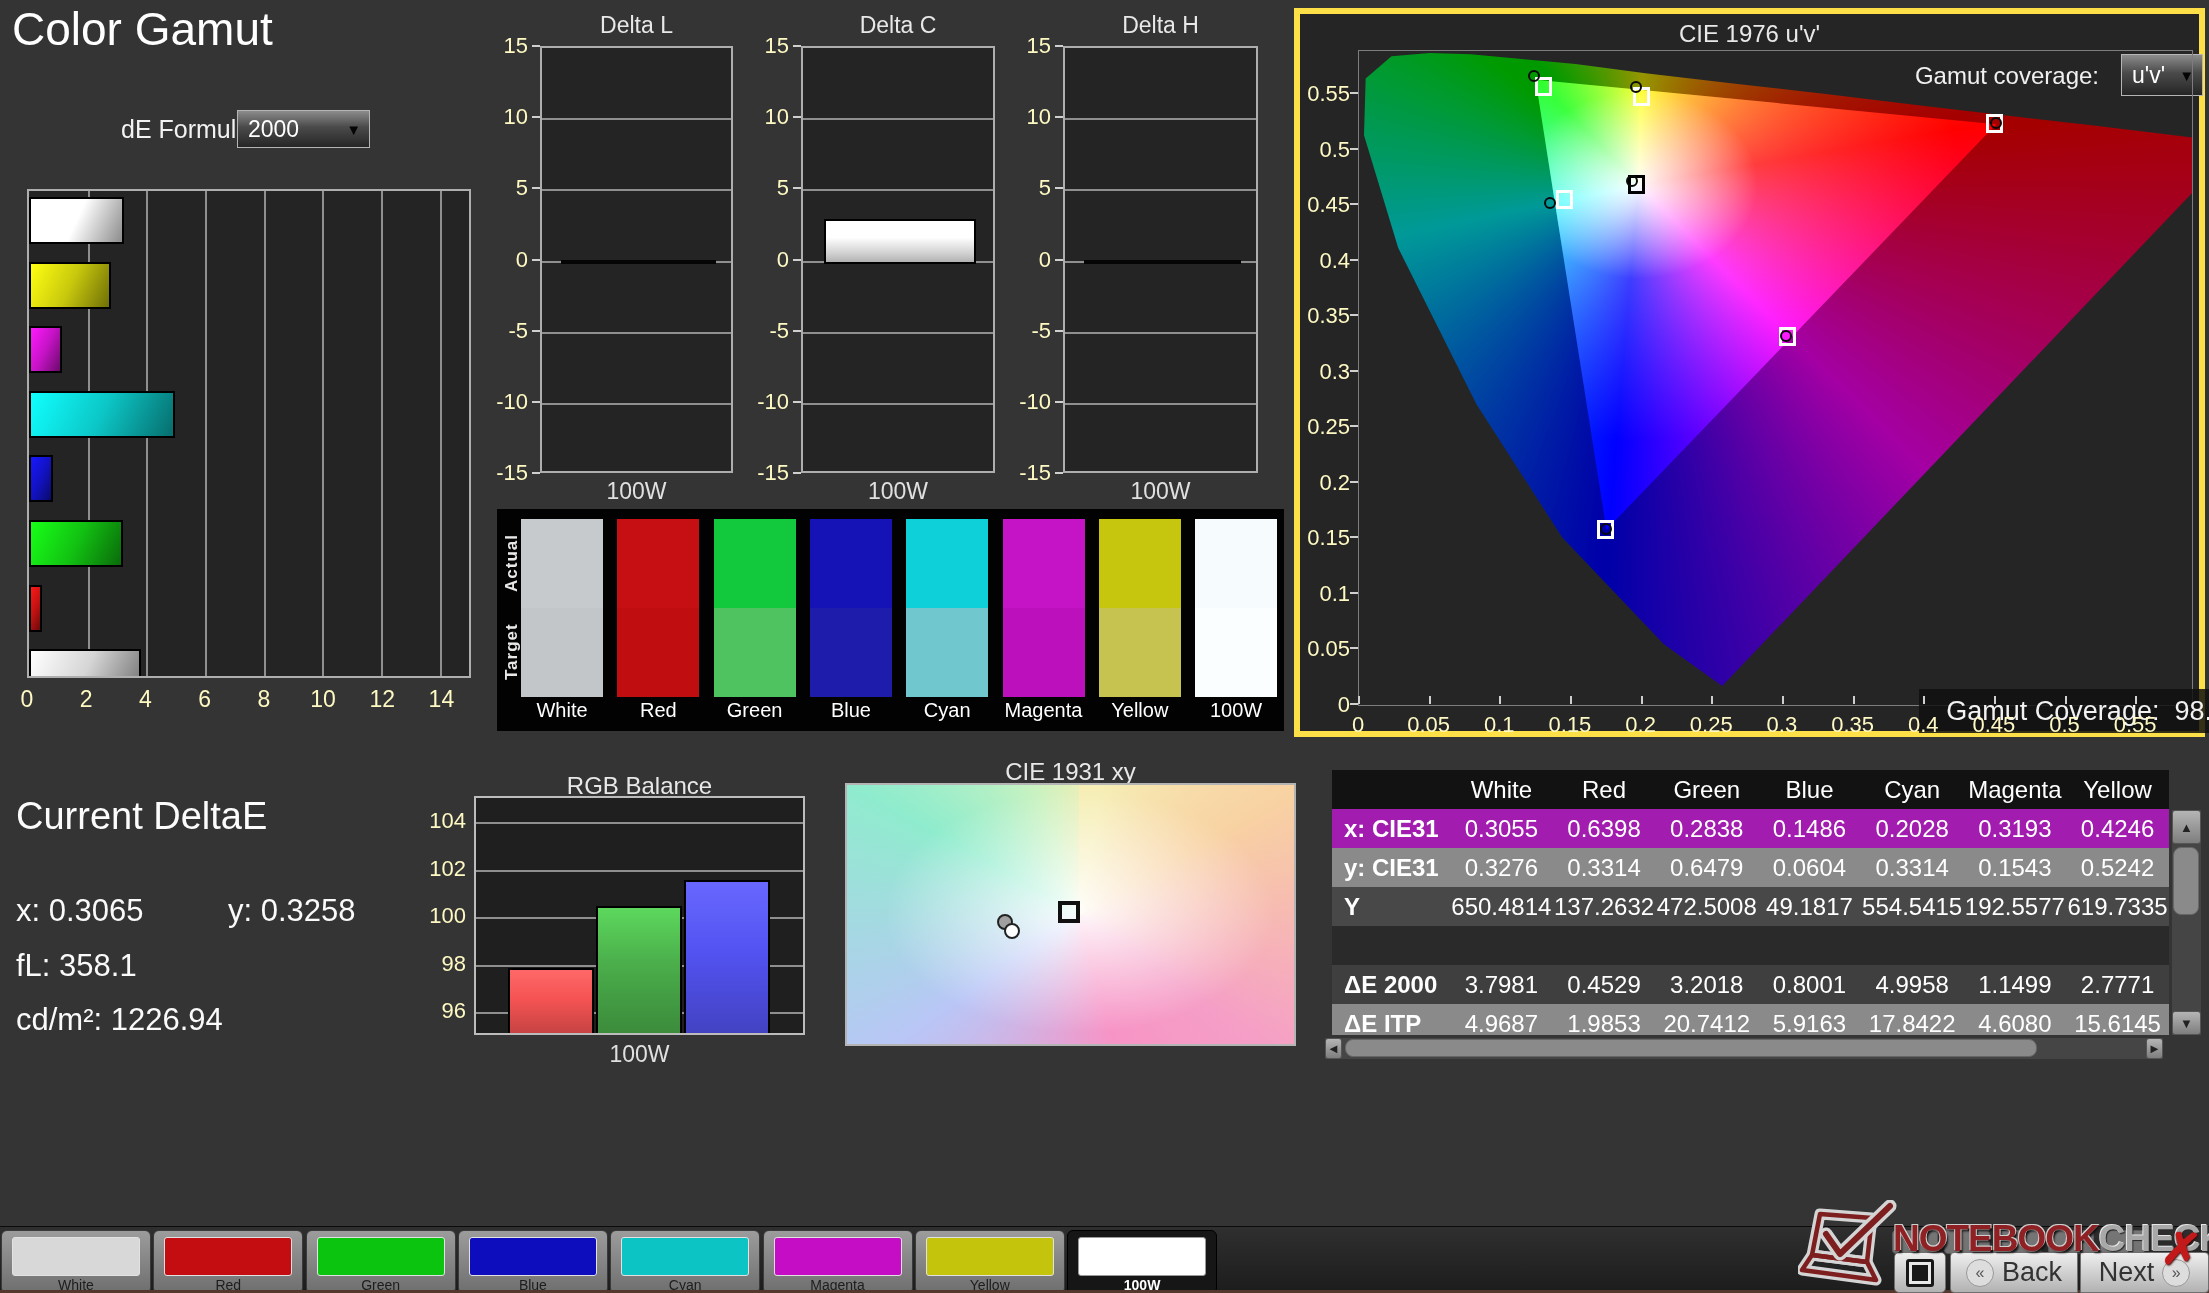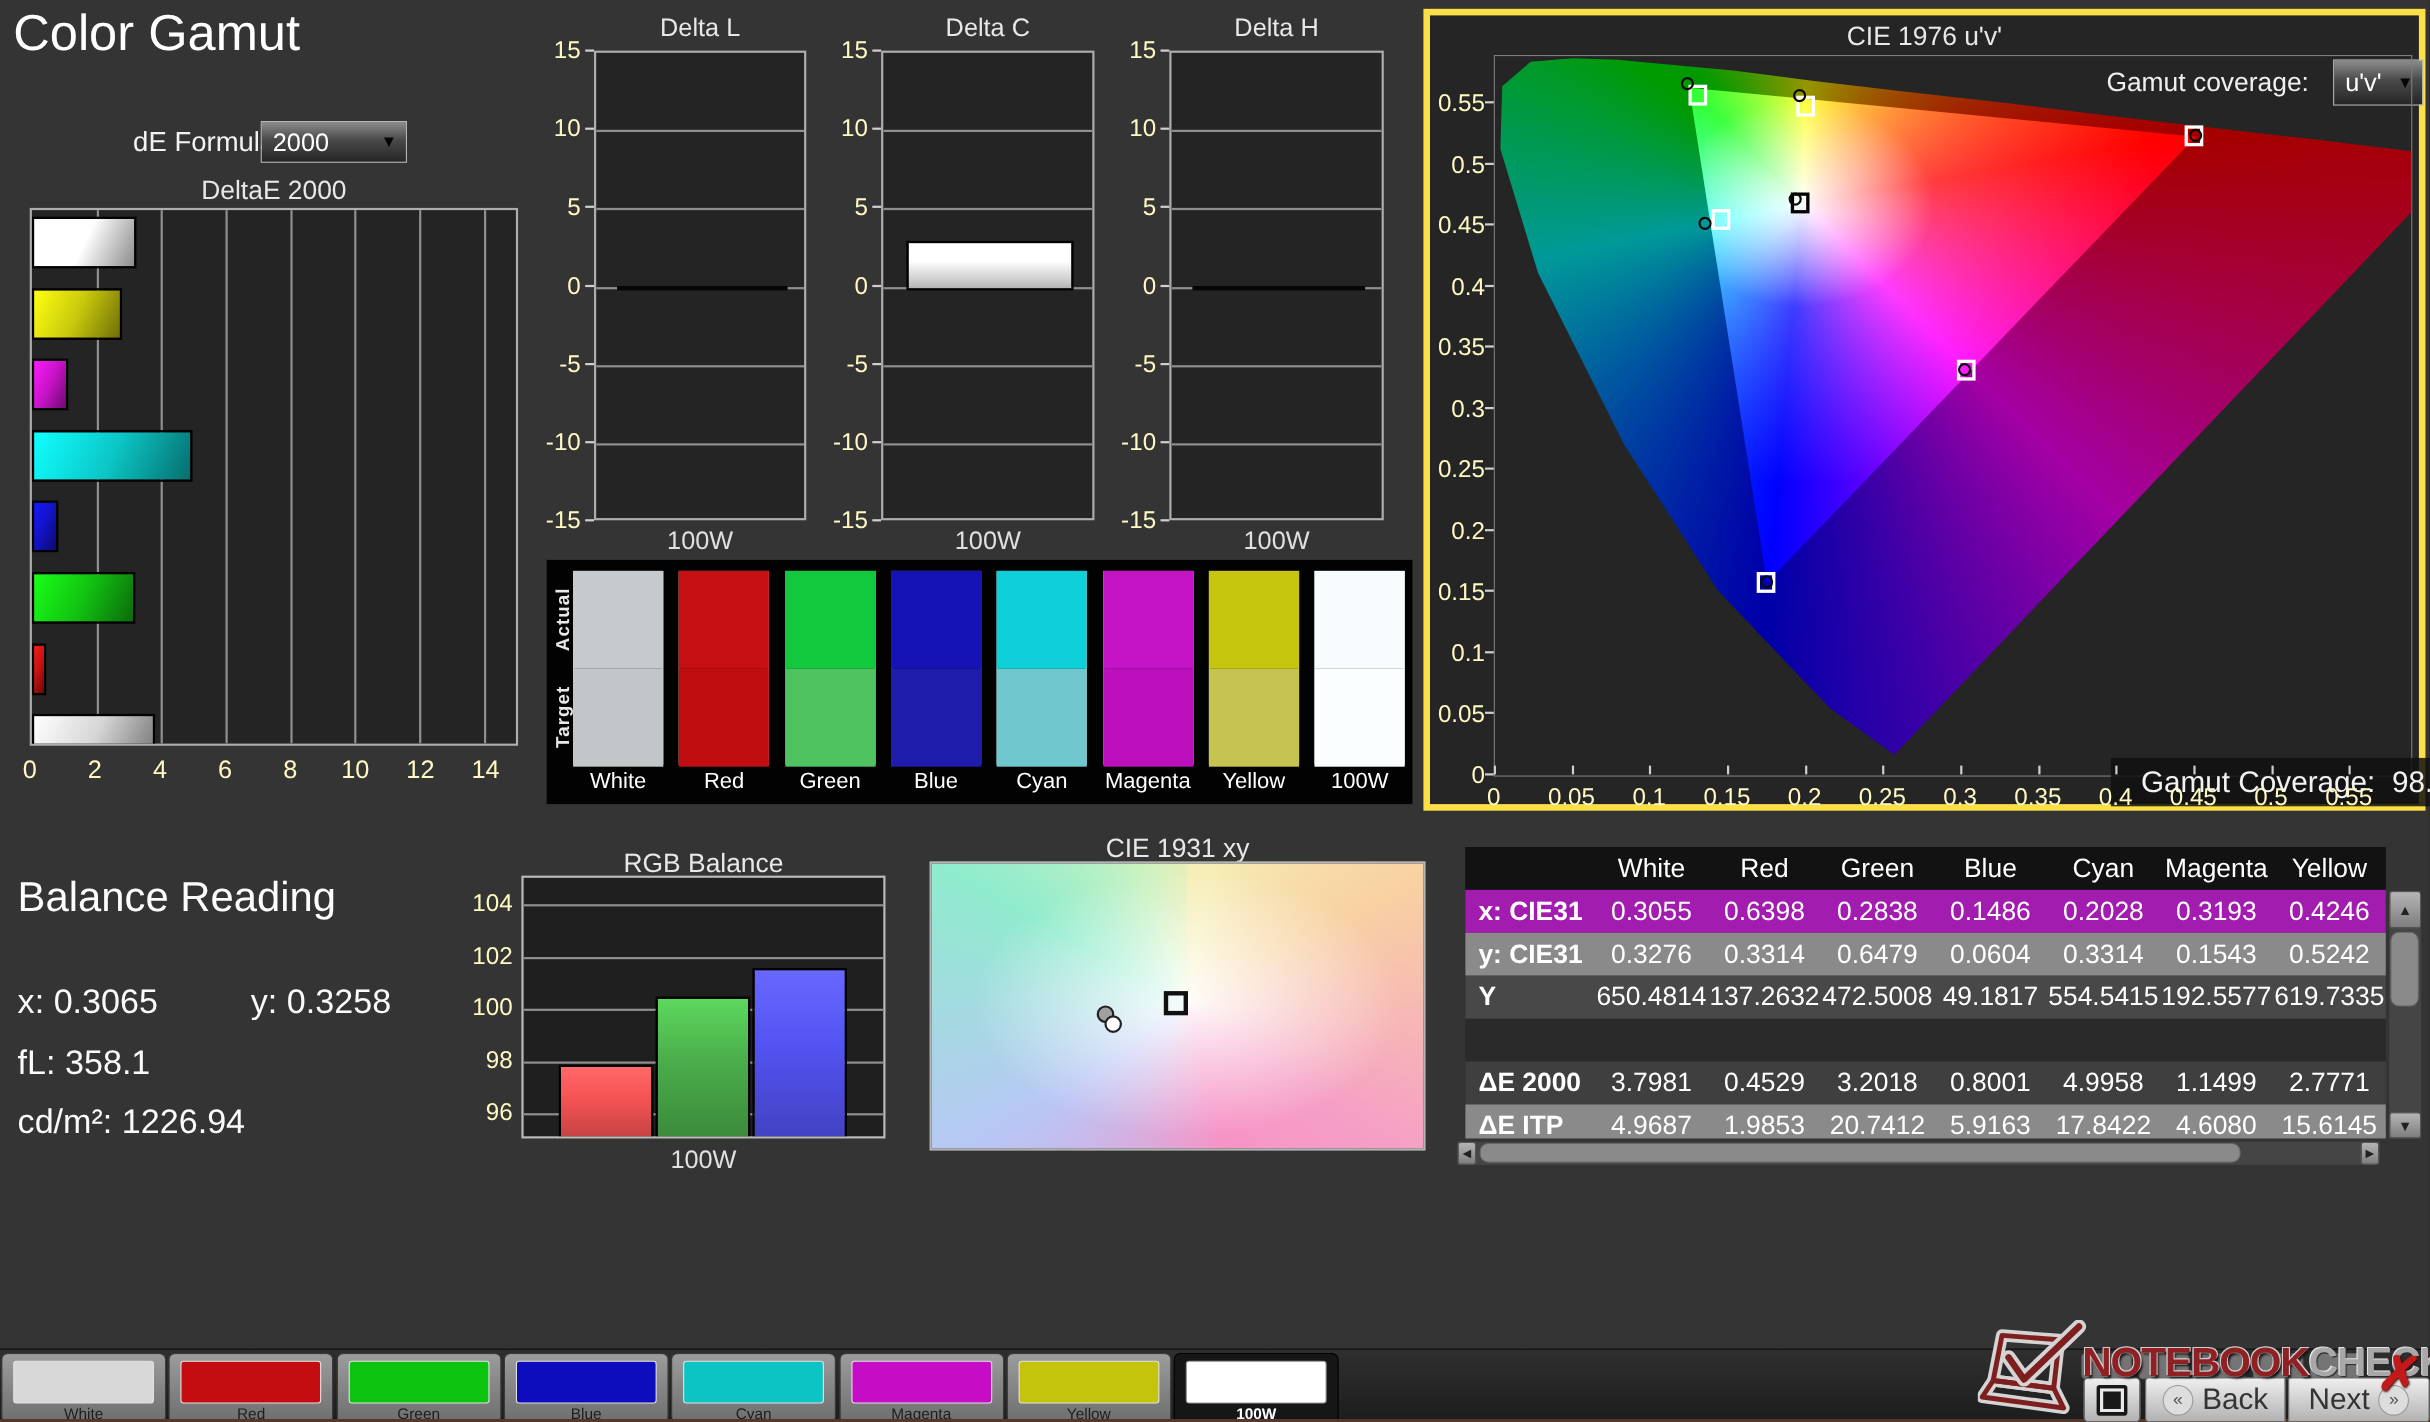--- a/index.html
+++ b/index.html
@@ -84,21 +84,20 @@
 
 <div id="root">
 
   <div class="abs" style="left:12px;top:2px;font-size:46px;color:#fff;">Color Gamut</div>
   <div class="abs" style="left:121px;top:115px;font-size:25px;color:#f2f2f2;">dE Formula:</div>
   <div class="dropdown" style="left:237px;top:110px;width:133px;height:38px;">
     <span class="val">2000</span>
     <span class="arr">▼</span>
   </div>
 
-  <div class="ctitle" style="left:27px;top:160px;width:444px;">DeltaE 2000</div>
   <div class="plot" id="de2000-plot" style="left:27px;top:189px;width:444px;height:489px;">
       <div class="vgrid" style="left: 13.3333%;"></div>
       <div class="vgrid" style="left: 26.6667%;"></div>
       <div class="vgrid" style="left: 40%;"></div>
       <div class="vgrid" style="left: 53.3333%;"></div>
       <div class="vgrid" style="left: 66.6667%;"></div>
       <div class="vgrid" style="left: 80%;"></div>
       <div class="vgrid" style="left: 93.3333%;"></div>
       <div class="hbar" style="left: 0px; top: 6px; width: 95.3333px; height: 47px; background: linear-gradient(115deg, rgb(255, 255, 255) 0%, rgb(255, 255, 255) 50%, rgb(140, 140, 140) 100%);"></div>
       <div class="hbar" style="left: 0px; top: 70.6px; width: 81.5467px; height: 47px; background: linear-gradient(115deg, rgb(255, 255, 18) 0%, rgb(201, 201, 13) 50%, rgb(111, 111, 7) 100%);"></div>
@@ -237,21 +236,21 @@
       <div class="tick-label" style="left: 2px; top: 233.857px; width: 48px; height: 24px; text-align: right;">0.4</div>
       <div class="tickdash" style="left: 50px; top: 244.857px; width: 8px; height: 2px;"></div>
       <div class="tick-label" style="left: 2px; top: 178.34px; width: 48px; height: 24px; text-align: right;">0.45</div>
       <div class="tickdash" style="left: 50px; top: 189.34px; width: 8px; height: 2px;"></div>
       <div class="tick-label" style="left: 2px; top: 122.822px; width: 48px; height: 24px; text-align: right;">0.5</div>
       <div class="tickdash" style="left: 50px; top: 133.822px; width: 8px; height: 2px;"></div>
       <div class="tick-label" style="left: 2px; top: 67.3039px; width: 48px; height: 24px; text-align: right;">0.55</div>
       <div class="tickdash" style="left: 50px; top: 78.3039px; width: 8px; height: 2px;"></div>
     </div>
 
-  <div class="abs" style="left:16px;top:795px;font-size:38px;color:#fcfcfc;">Balance Reading</div>
+  <div class="abs" style="left:16px;top:795px;font-size:38px;color:#fcfcfc;">Current DeltaE</div>
   <div class="cr-line" style="left:16px;top:893px;">
     <span>x:</span> <span>0.3065</span></div>
   <div class="cr-line" style="left:228px;top:893px;">
     <span>y:</span> <span>0.3258</span></div>
   <div class="cr-line" style="left:16px;top:948px;">
     <span>fL:</span> <span>358.1</span></div>
   <div class="cr-line" style="left:16px;top:1002px;">
     <span>cd/m²:</span> <span>1226.94</span></div>
 
   <div class="ctitle" style="left:474px;top:772px;width:331px;">RGB Balance</div>

